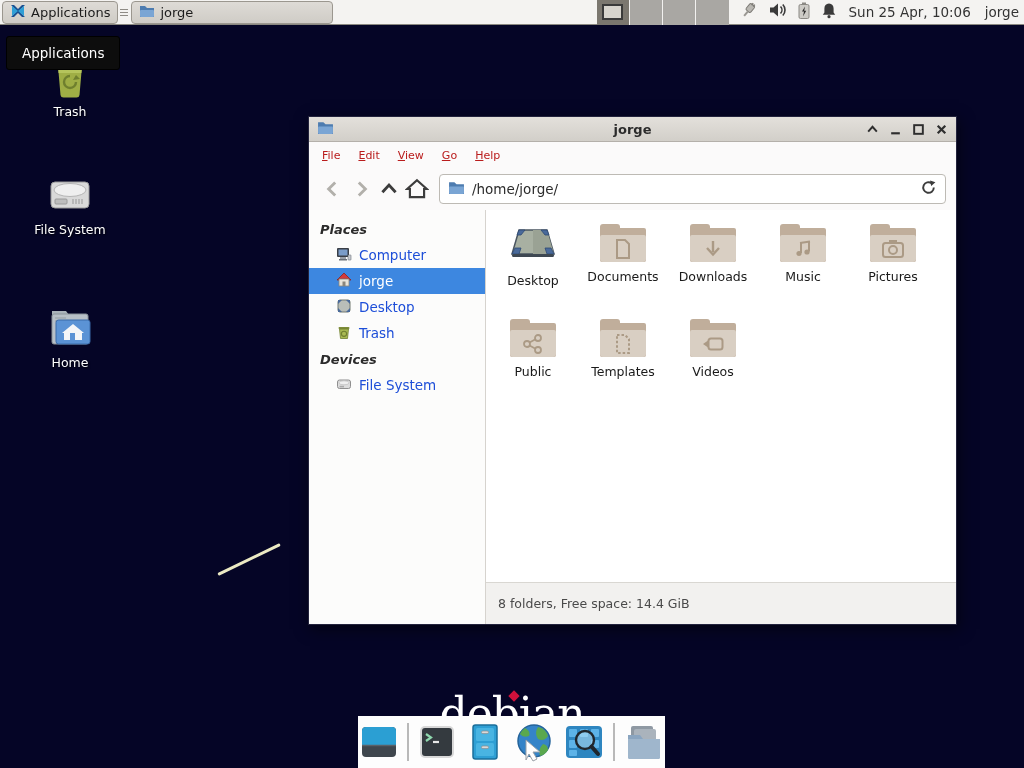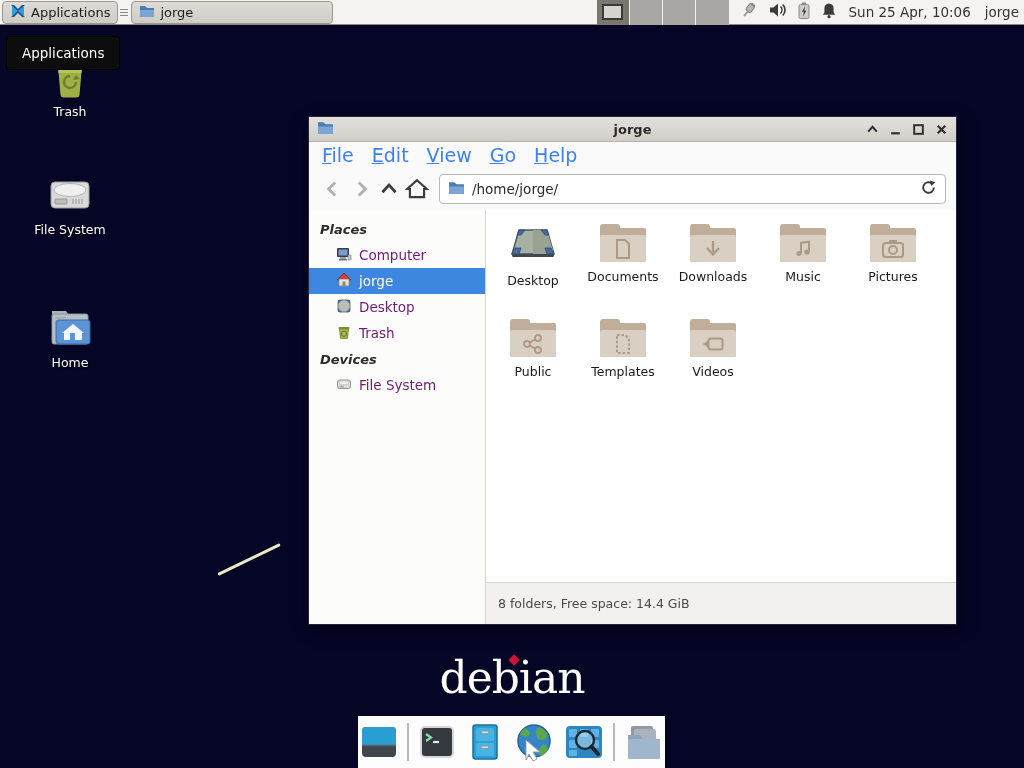--- a/index.html
+++ b/index.html
@@ -43,21 +43,21 @@
   .dicon-trash { left:15px; top:52px; }
   .dicon-fs    { left:15px; top:170px; }
   .dicon-home  { left:15px; top:303px; }
 
   
   .swoosh { position:absolute; left:218px; top:573px; width:69px; height:3px;
             background:#eceac4; border-radius:2px; transform:rotate(-25.8deg);
             transform-origin:left center; z-index:1; }
 
   
-  .deblogo { position:absolute; left:0; top:652px; width:1024px; text-align:center; z-index:2; }
+  .deblogo { position:absolute; left:0; top:688px; width:1024px; text-align:center; z-index:2; }
   .deblogo .txt { position:relative; display:inline-block; color:#fff;
                   font-family:"DejaVu Serif","Liberation Serif",serif;
                   font-size:44px; letter-spacing:-1px; }
   .deblogo .dotcover { position:absolute; left:69px; top:3px; width:11px; height:11px;
                   background:#050526; }
   .deblogo .diamond { position:absolute; left:71px; top:4px; width:8px; height:8px;
                   background:#d0113b; transform:rotate(45deg); }
 
   
   .window { position:absolute; left:308px; top:116px; width:649px; height:509px;
@@ -65,35 +65,35 @@
             box-shadow:2px 4px 14px rgba(0,0,0,.55); display:flex; flex-direction:column; }
   .titlebar { height:25px; background:linear-gradient(#e3e0db,#d2cfc9);
               border-bottom:1px solid #b4b0aa; display:flex; align-items:center;
               padding:0 8px; position:relative; }
   .titlebar .title { position:absolute; left:0; right:0; text-align:center;
               font-weight:bold; font-size:13px; color:#2b2b2b; }
   .winbtns { margin-left:auto; display:flex; gap:10px; z-index:2; }
   .winbtns span { display:flex; align-items:center; }
 
   .menubar { height:26px; background:#fbfafa; display:flex; align-items:center; padding:0 4px; }
-  .menu-item { display:inline-block; padding:4px 9px; font-size:19px; color:#3b82f6; }
+  .menu-item { display:inline-block; padding:4px 9px; font-size:11px; color:#b91c1c; }
   .menu-item::first-letter { text-decoration:underline; }
 
   .toolbar { height:42px; background:#fbfafa; display:flex; align-items:center; padding:0 10px; }
   .navbtn { width:28px; height:28px; display:flex; align-items:center; justify-content:center; }
   .pathbar { flex:1; height:30px; margin-left:8px; background:#fff;
              border:1px solid #bdbab4; border-radius:4px; display:flex;
              align-items:center; padding:0 8px; gap:7px; }
   .pathbar .ptext { font-size:13.5px; color:#2b2b2b; flex:1; }
 
   .winbody { flex:1; display:flex; min-height:0; }
   .sidebar { width:177px; background:#fcfcfb; border-right:1px solid #d6d3ce; padding-top:6px; }
   .side-header { font-weight:bold; font-size:13px; color:#2b2b2b; padding:6px 10px 5px 11px;font-style:italic; }
   .side-item { height:26px; display:flex; align-items:center; gap:7px; padding-left:27px;
-               font-size:13.5px; color:#701a75; }
+               font-size:13.5px; color:#1d4ed8; }
   .side-item.selected { background:#3d87e0; color:#fff; }
 
   .maincol { flex:1; display:flex; flex-direction:column; min-width:0; }
   .iconview { flex:1; background:#fff; padding:14px 0 0 2px; display:flex;
               flex-wrap:wrap; align-content:flex-start; }
   .fitem { width:90px; height:95px; display:flex; flex-direction:column; align-items:center; }
   .fitem .fname { margin-top:5px; font-size:12.5px; color:#1a1a1a; }
 
   .statusbar { height:42px; background:#f2f1ef; border-top:1px solid #d9d7d2;
                display:flex; align-items:center; padding-left:12px;

